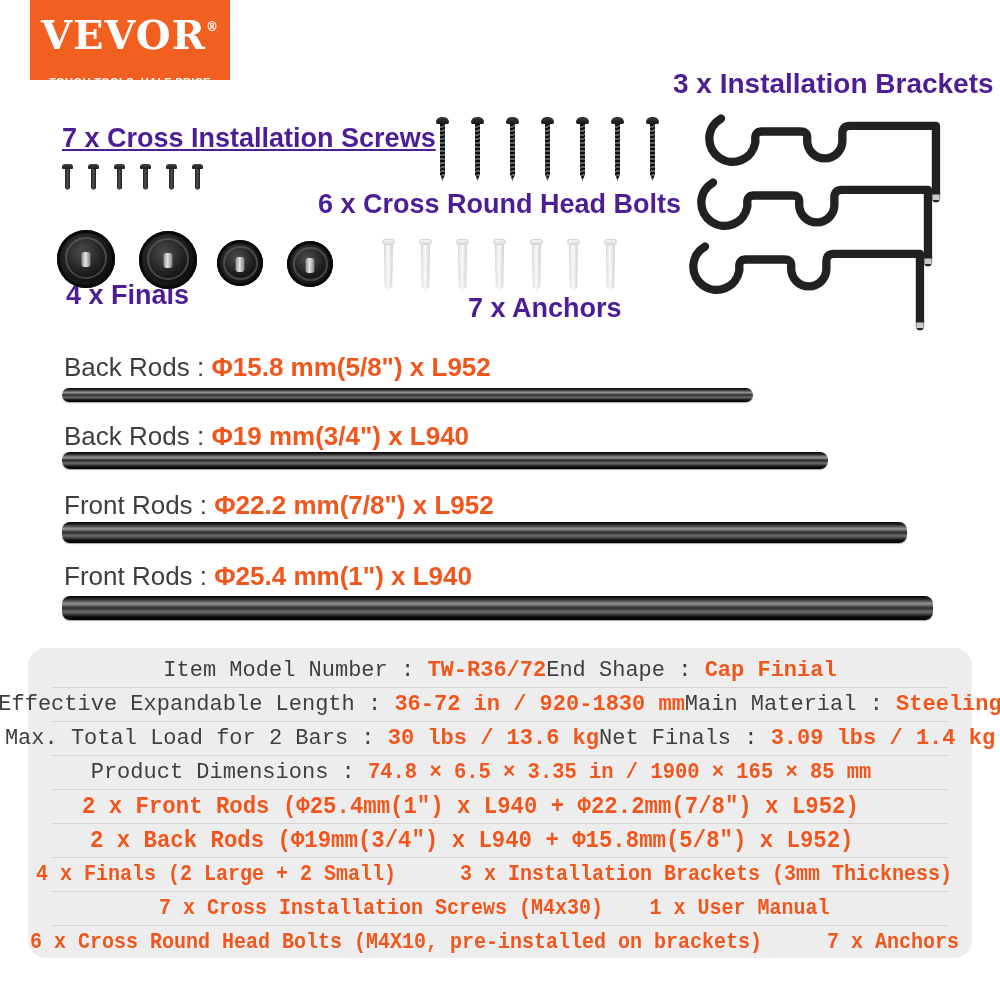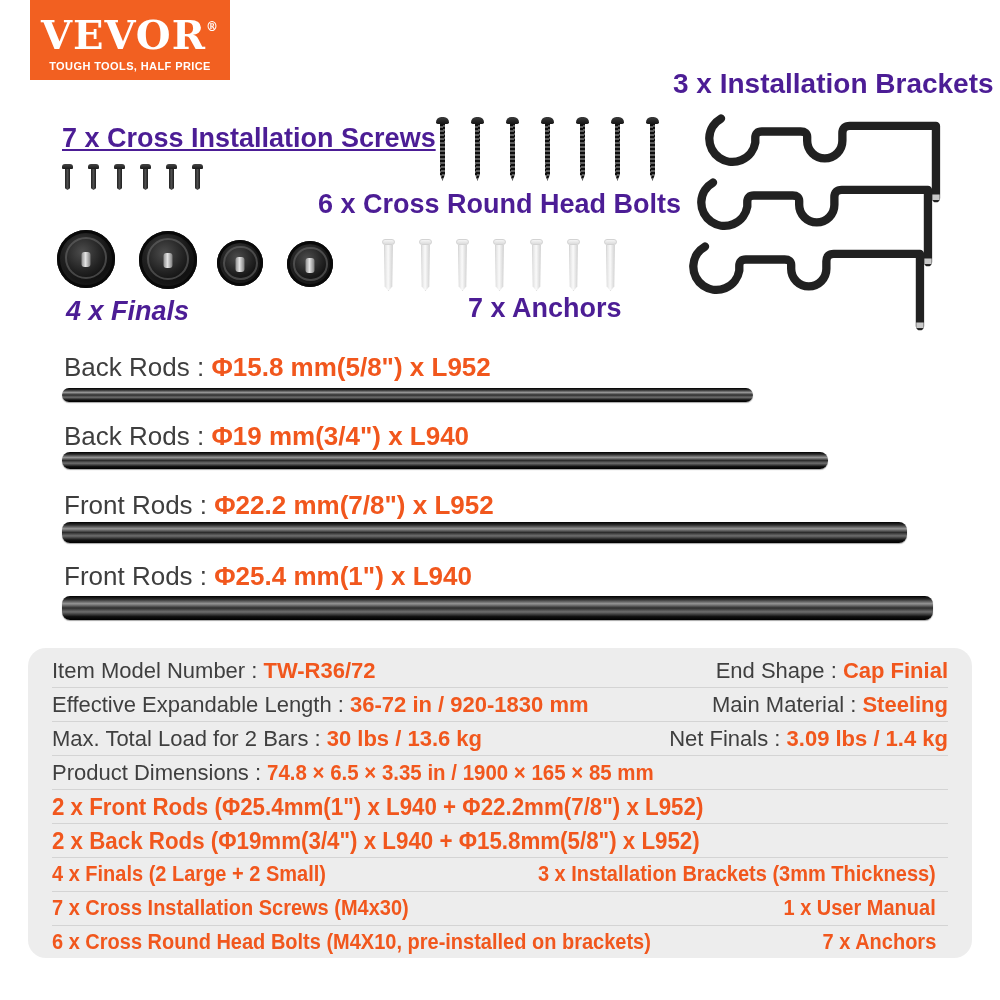--- a/index.html
+++ b/index.html
@@ -5,21 +5,21 @@
   html,body{margin:0;padding:0;background:#fff;}
   .canvas{position:relative;width:1000px;height:1000px;background:#fff;overflow:hidden;
           font-family:"Liberation Sans",sans-serif;padding-left:22px;}
 
   
   .logo{position:absolute;left:30px;top:0;width:200px;height:80px;background:#F26021;
         color:#fff;text-align:center;}
   .logo-text{font-family:"DejaVu Serif",serif;font-weight:900;font-size:40px;
              letter-spacing:1px;line-height:46px;margin-top:4px;}
   .logo-text sup{font-size:12px;font-weight:700;vertical-align:18px;}
-  .logo-tag{font-size:11px;font-weight:bold;letter-spacing:.4px;margin-top:2px;}
+  .logo-tag{font-size:11px;font-weight:bold;letter-spacing:.4px;margin-top:18px;}
 
   
   .plabel{position:absolute;font-weight:bold;color:#4c1d95;font-size:27px;white-space:nowrap;}
 
   
   .screws{position:absolute;left:436px;top:117px;display:flex;gap:22px;}
   .screw{width:13px;height:64px;position:relative;}
   .screw .head{width:13px;height:7px;background:linear-gradient(#3c3c3c,#161616);
                border-radius:6px 6px 2px 2px;}
   .screw .shaft{width:5px;height:57px;margin:0 auto;
@@ -70,43 +70,43 @@
                  #6e6e6e 66%,#101010 86%,#000 100%);
       box-shadow:0 1px 1px rgba(0,0,0,.35);}
   .rod1{top:388px;width:691px;height:14px;}
   .rod2{top:452px;width:766px;height:17px;}
   .rod3{top:522px;width:845px;height:21px;}
   .rod4{top:596px;width:871px;height:24px;}
 
   
   .panel{position:absolute;left:28px;top:648px;width:944px;height:310px;background:#EDEDED;
          border-radius:18px;box-sizing:border-box;padding:6px 24px 0 24px;}
-  .trow{height:33px;line-height:33px;display:flex;justify-content:space-between;
-        border-bottom:1px solid #D4D4D4;font-size:22px;color:#3F3F3F;white-space:nowrap;}
+  .trow{height:33px;line-height:33px;display:flex;justify-content:center;
+        border-bottom:1px solid #D4D4D4;font-size:22px;color:#3F3F3F;white-space:nowrap;font-family:Liberation Mono, monospace;}
   .trow:last-child{border-bottom:none;}
   .val{color:#F1571D;font-weight:bold;}
   .cd{display:inline-block;transform:scaleX(.93);transform-origin:0 50%;}
   .cdr{display:inline-block;transform:scaleX(.93);transform-origin:100% 50%;margin-right:12px;}
   .big{font-size:24px;}
   .sml{font-size:21.5px;}
 </style>
 </head>
 <body>
 
 <div class="canvas">
 
   <div class="logo">
     <div class="logo-text"><span>VEVOR</span><sup>®</sup></div>
     <div class="logo-tag">TOUGH TOOLS, HALF PRICE</div>
   </div>
 
   <div class="plabel" style="left:62px;top:123px;text-decoration:underline;">7 x Cross Installation Screws</div>
   <div class="plabel" style="left:318px;top:189px;">6 x Cross Round Head Bolts</div>
   <div class="plabel" style="left:673px;top:68px;font-size:28px;">3 x Installation Brackets</div>
-  <div class="plabel" style="left:66px;top:296px;font-style:italic;">4 x Finals</div>
+  <div class="plabel" style="left:66px;top:280px;">4 x Finals</div>
   <div class="plabel" style="left:468px;top:293px;">7 x Anchors</div>
 
   <div class="screws">
     <div class="screw">
         <div class="head"></div>
         <div class="shaft"></div>
       </div>
     <div class="screw">
         <div class="head"></div>
         <div class="shaft"></div>

